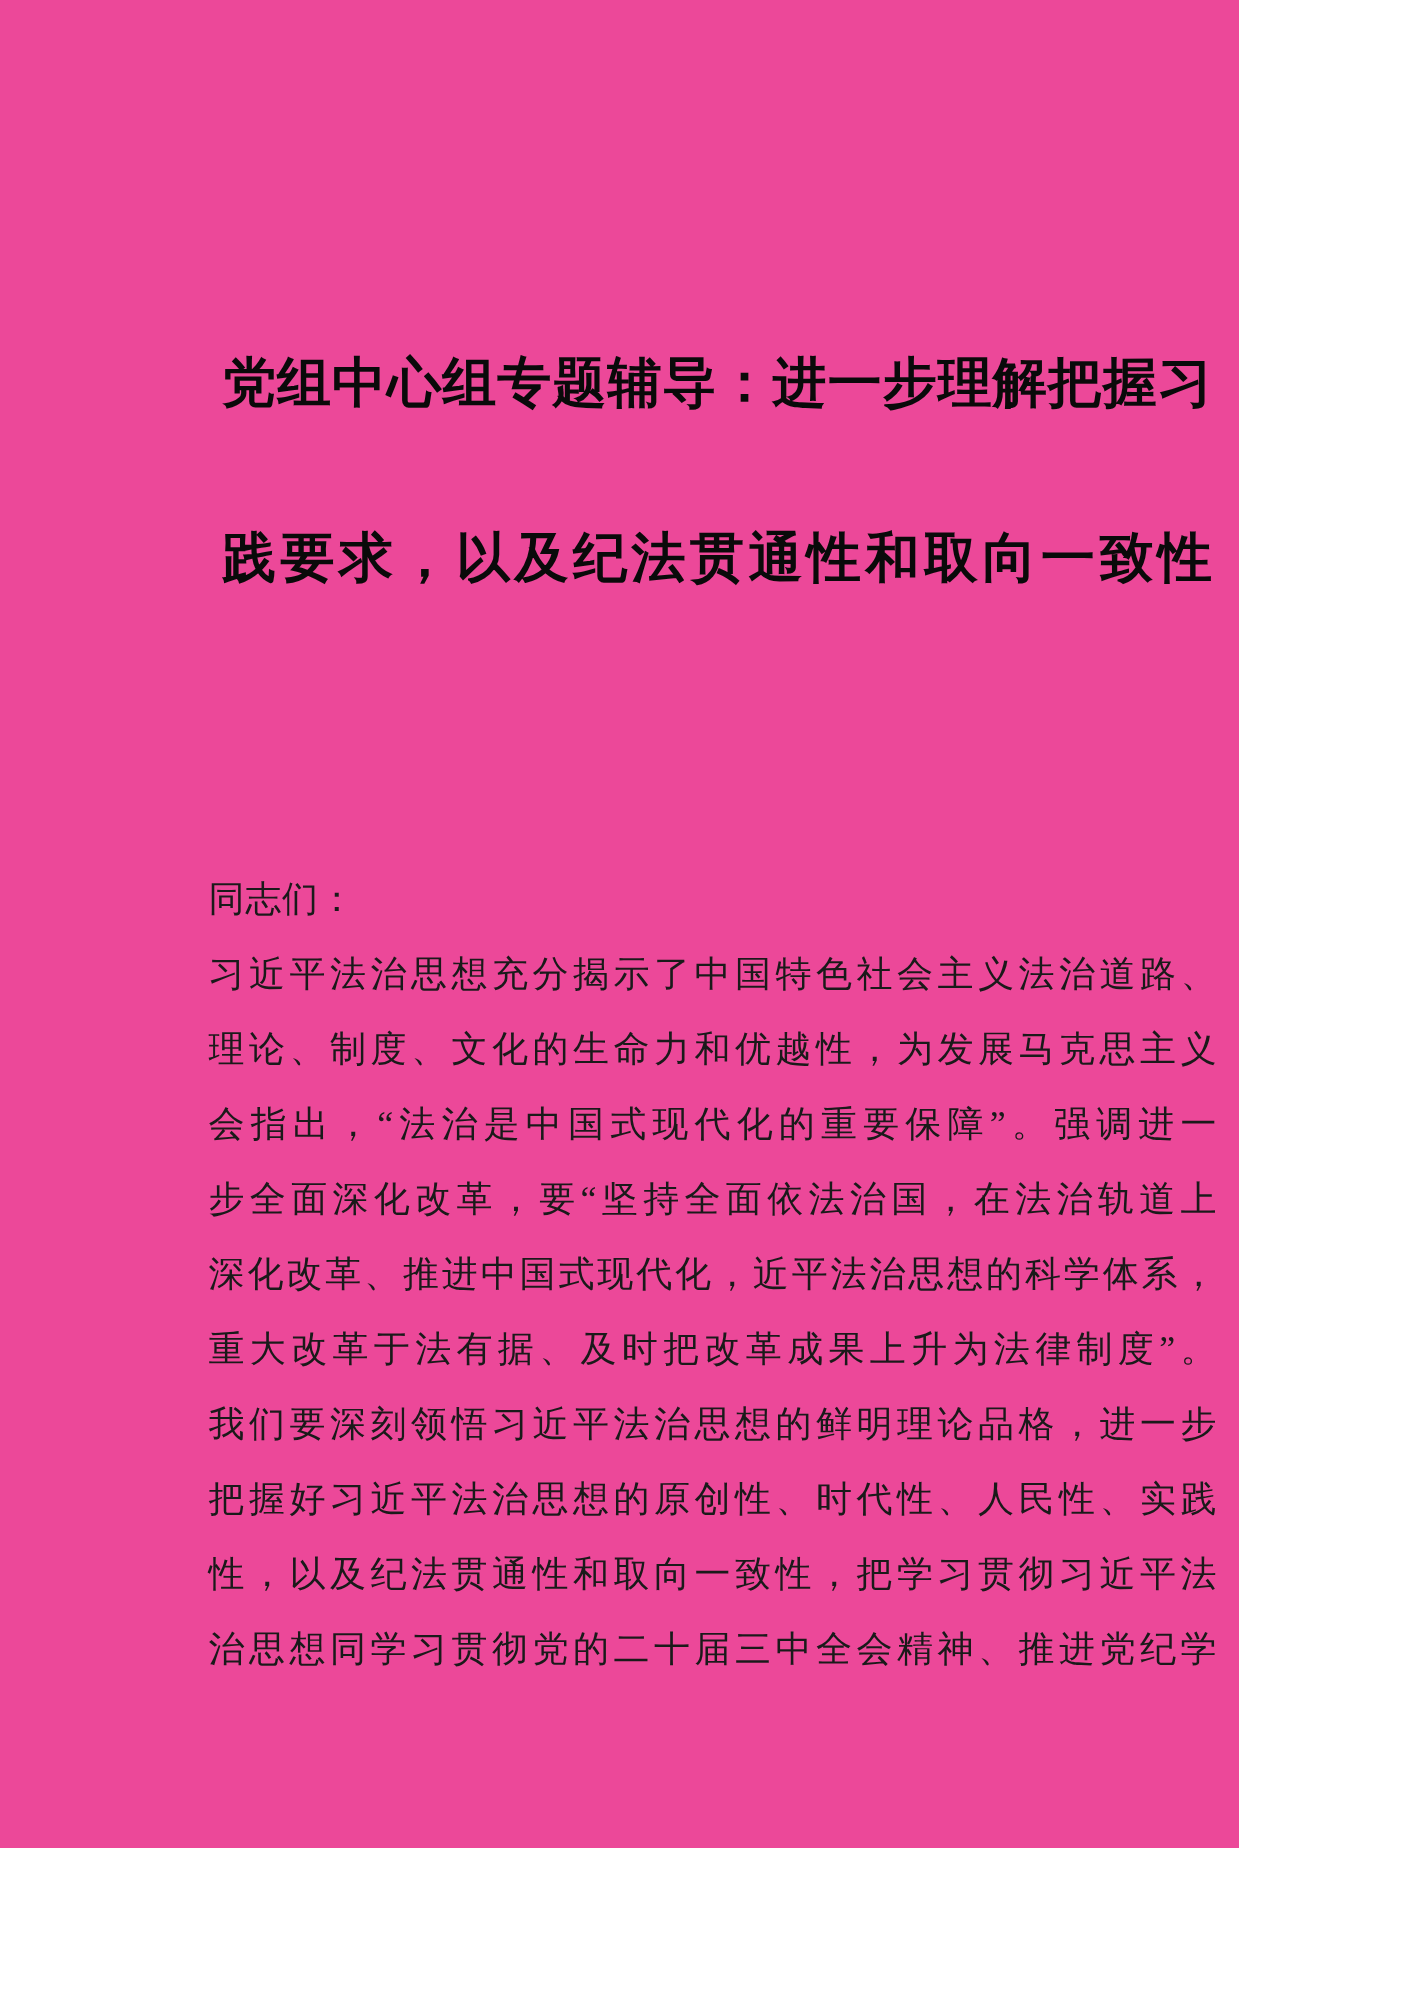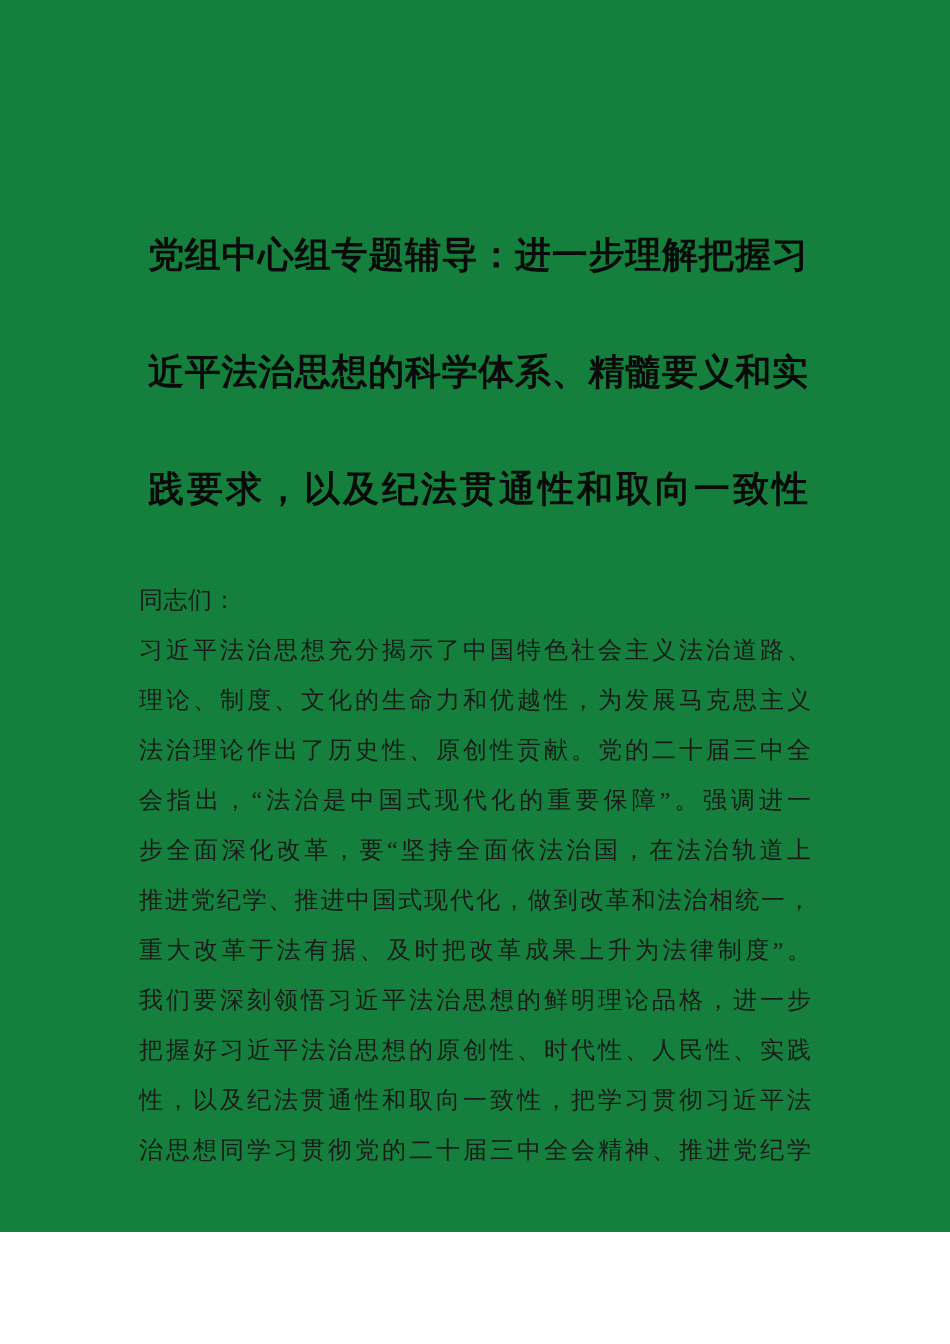--- a/index.html
+++ b/index.html
@@ -11,23 +11,23 @@
     width: 950px;
     height: 1344px;
     overflow: hidden;
     font-family: "Liberation Serif", "DejaVu Serif", serif;
     color: #000000;
     -webkit-font-smoothing: antialiased;
   }
 
   .page {
     position: relative;
-    width: 950px;
+    width: 826px;
     height: 1344px;
-    background: #15803d;
+    background: #ec4899;
     box-sizing: border-box;
   }
 
   
   .doc-title {
     position: absolute;
     left: 148px;
     top: 196px;
     width: 660px;
     font-weight: bold;
@@ -86,34 +86,32 @@
     background: #ffffff;
   }
 </style>
 </head>
 <body>
 
 <div class="page">
 
   <div class="doc-title">
     <span class="tline">党组中心组专题辅导：进一步理解把握习</span>
-    <span class="tline">近平法治思想的科学体系、精髓要义和实</span>
     <span class="tline last">践要求，以及纪法贯通性和取向一致性</span>
   </div>
 
   <div class="body-block">
 
     <span class="salutation">同志们：</span>
 
     <span class="para-line">习近平法治思想充分揭示了中国特色社会主义法治道路、</span>
     <span class="para-line">理论、制度、文化的生命力和优越性，为发展马克思主义</span>
-    <span class="para-line">法治理论作出了历史性、原创性贡献。党的二十届三中全</span>
     <span class="para-line">会指出，“法治是中国式现代化的重要保障”。强调进一</span>
     <span class="para-line">步全面深化改革，要“坚持全面依法治国，在法治轨道上</span>
-    <span class="para-line">推进党纪学、推进中国式现代化，做到改革和法治相统一，</span>
+    <span class="para-line">深化改革、推进中国式现代化，近平法治思想的科学体系，</span>
     <span class="para-line">重大改革于法有据、及时把改革成果上升为法律制度”。</span>
     <span class="para-line">我们要深刻领悟习近平法治思想的鲜明理论品格，进一步</span>
     <span class="para-line">把握好习近平法治思想的原创性、时代性、人民性、实践</span>
     <span class="para-line">性，以及纪法贯通性和取向一致性，把学习贯彻习近平法</span>
     <span class="para-line">治思想同学习贯彻党的二十届三中全会精神、推进党纪学</span>
 
   </div>
 
   <div class="clip-guard"></div>
 

